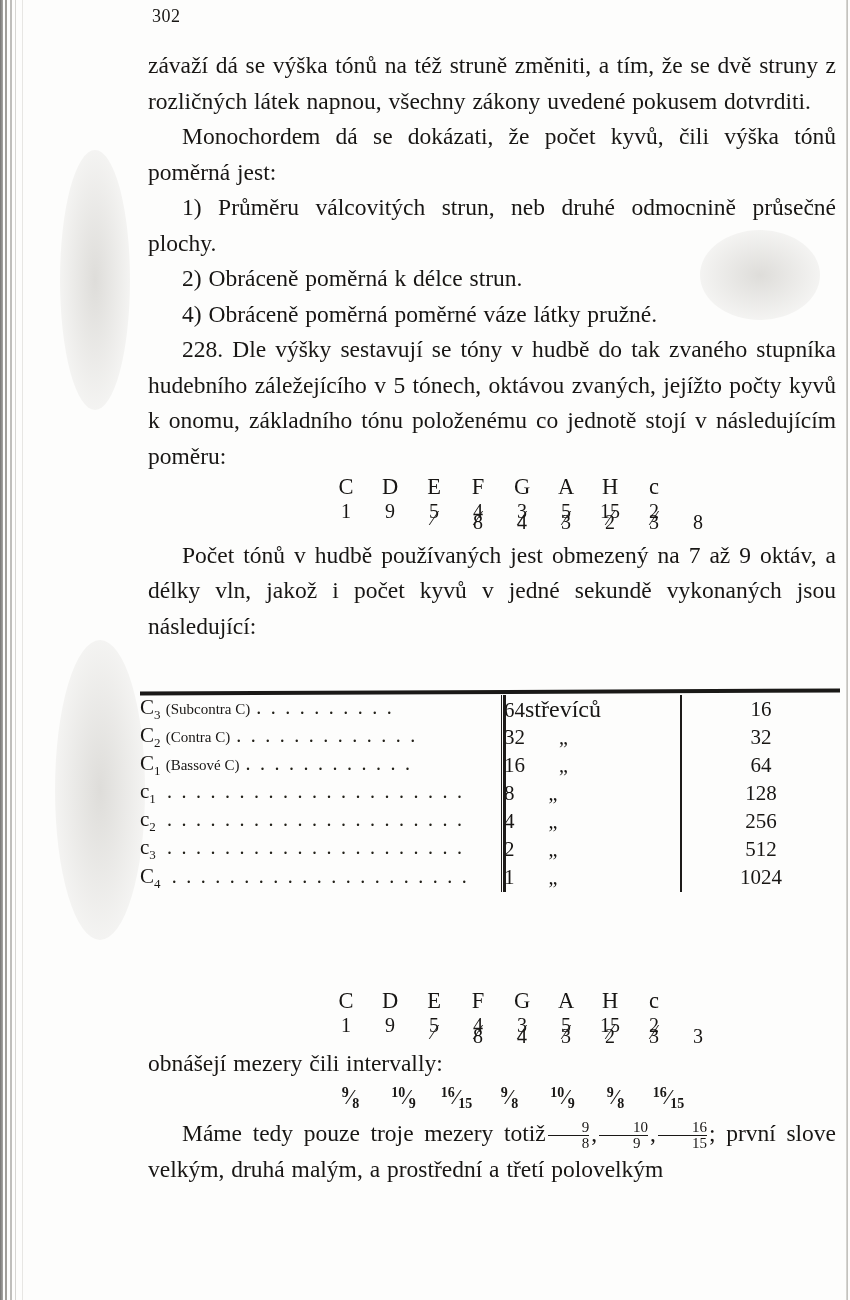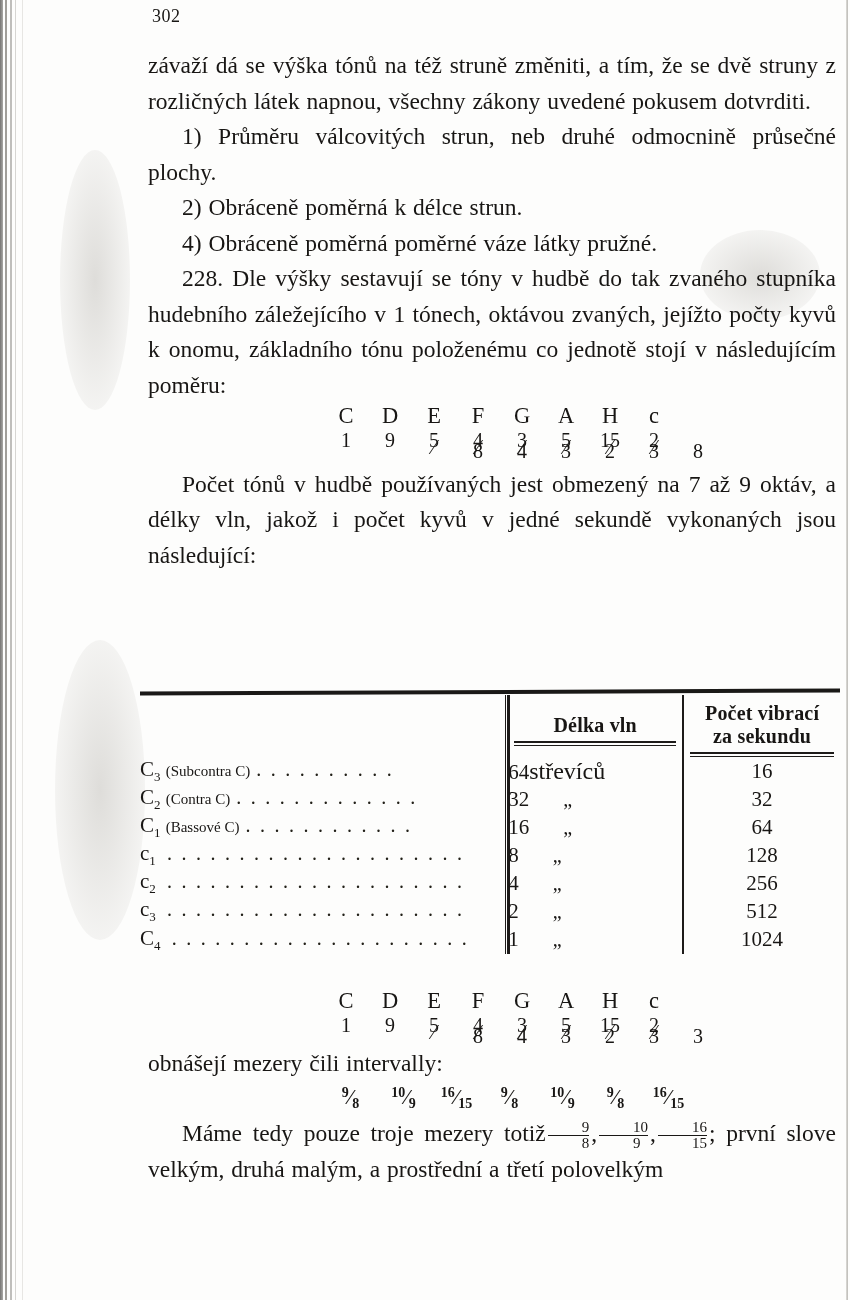--- a/index.html
+++ b/index.html
@@ -205,24 +205,25 @@
   <div class="scan-edge edge-right"></div>
   <div class="scan-smudge" style="left:60px;  top:150px; width:70px;  height:260px;"></div>
   <div class="scan-smudge" style="left:55px;  top:640px; width:90px;  height:300px;"></div>
   <div class="scan-smudge" style="left:700px; top:230px; width:120px; height:90px;"></div>
 
   <div class="folio">302</div>
 
   <div class="col">
 
     <p class="para cont">závaží dá se výška tónů na též struně změniti, a tím, že se dvě struny z rozličných látek napnou, všechny zákony uvedené pokusem dotvrditi.</p>
+    <p class="para indent">Monochordem dá se dokázati, že počet kyvů, čili výška tónů poměrná jest:</p>
     <p class="para indent">1) Průměru válcovitých strun, neb druhé odmocnině průsečné plochy.</p>
     <p class="para indent">2) Obráceně poměrná k délce strun.</p>
     <p class="para indent">4) Obráceně poměrná poměrné váze látky pružné.</p>
-    <p class="para indent">228. Dle výšky sestavují se tóny v hudbě do tak zvaného stupníka hudebního záležejícího v 1 tónech, oktávou zvaných, jejížto počty kyvů k onomu, základního tónu položenému co jednotě stojí v následujícím poměru:</p>
+    <p class="para indent">228. Dle výšky sestavují se tóny v hudbě do tak zvaného stupníka hudebního záležejícího v 5 tónech, oktávou zvaných, jejížto počty kyvů k onomu, základního tónu položenému co jednotě stojí v následujícím poměru:</p>
 
     <div class="scale">
       <div class="notes">
         <span>C</span>
         <span>D</span>
         <span>E</span>
         <span>F</span>
         <span>G</span>
         <span>A</span>
         <span>H</span>
@@ -241,36 +242,20 @@
     </div>
 
     <p class="para indent" style="margin-top:6px;">Počet tónů v hudbě používaných jest obmezený na 7 až 9 oktáv, a délky vln, jakož i počet kyvů v jedné sekundě vykonaných jsou následující:</p>
   </div>
 
   <div class="tbl-wrap" style="top:690px;">
     <div class="rule-top"></div>
 
     <table class="data">
       <tbody>
-          <tr>
-        <td class="c-label"></td>
-        <td class="c-len vdbl">
-          <div class="hd-cell">Délka vln</div>
-          <div class="hdr-underline"></div>
-          <div class="hdr-underline2"></div>
-        </td>
-        <td class="c-vib vsgl">
-          <div class="hd-cell">
-            <span>Počet vibrací</span><br>
-            <span>za sekundu</span>
-          </div>
-          <div class="hdr-underline"></div>
-          <div class="hdr-underline2"></div>
-        </td>
-      </tr>
 
       <tr>
         <td class="row-label">
           <span class="note">C</span><sub>3</sub>
           <span class="paren">(Subcontra C)</span><span class="leader">..........</span>
         </td>
         <td class="c-len vdbl cell-len">
           <span>64</span><span class="unit-first">střevíců</span>
         </td>
         <td class="c-vib vsgl cell-vib">16</td>

